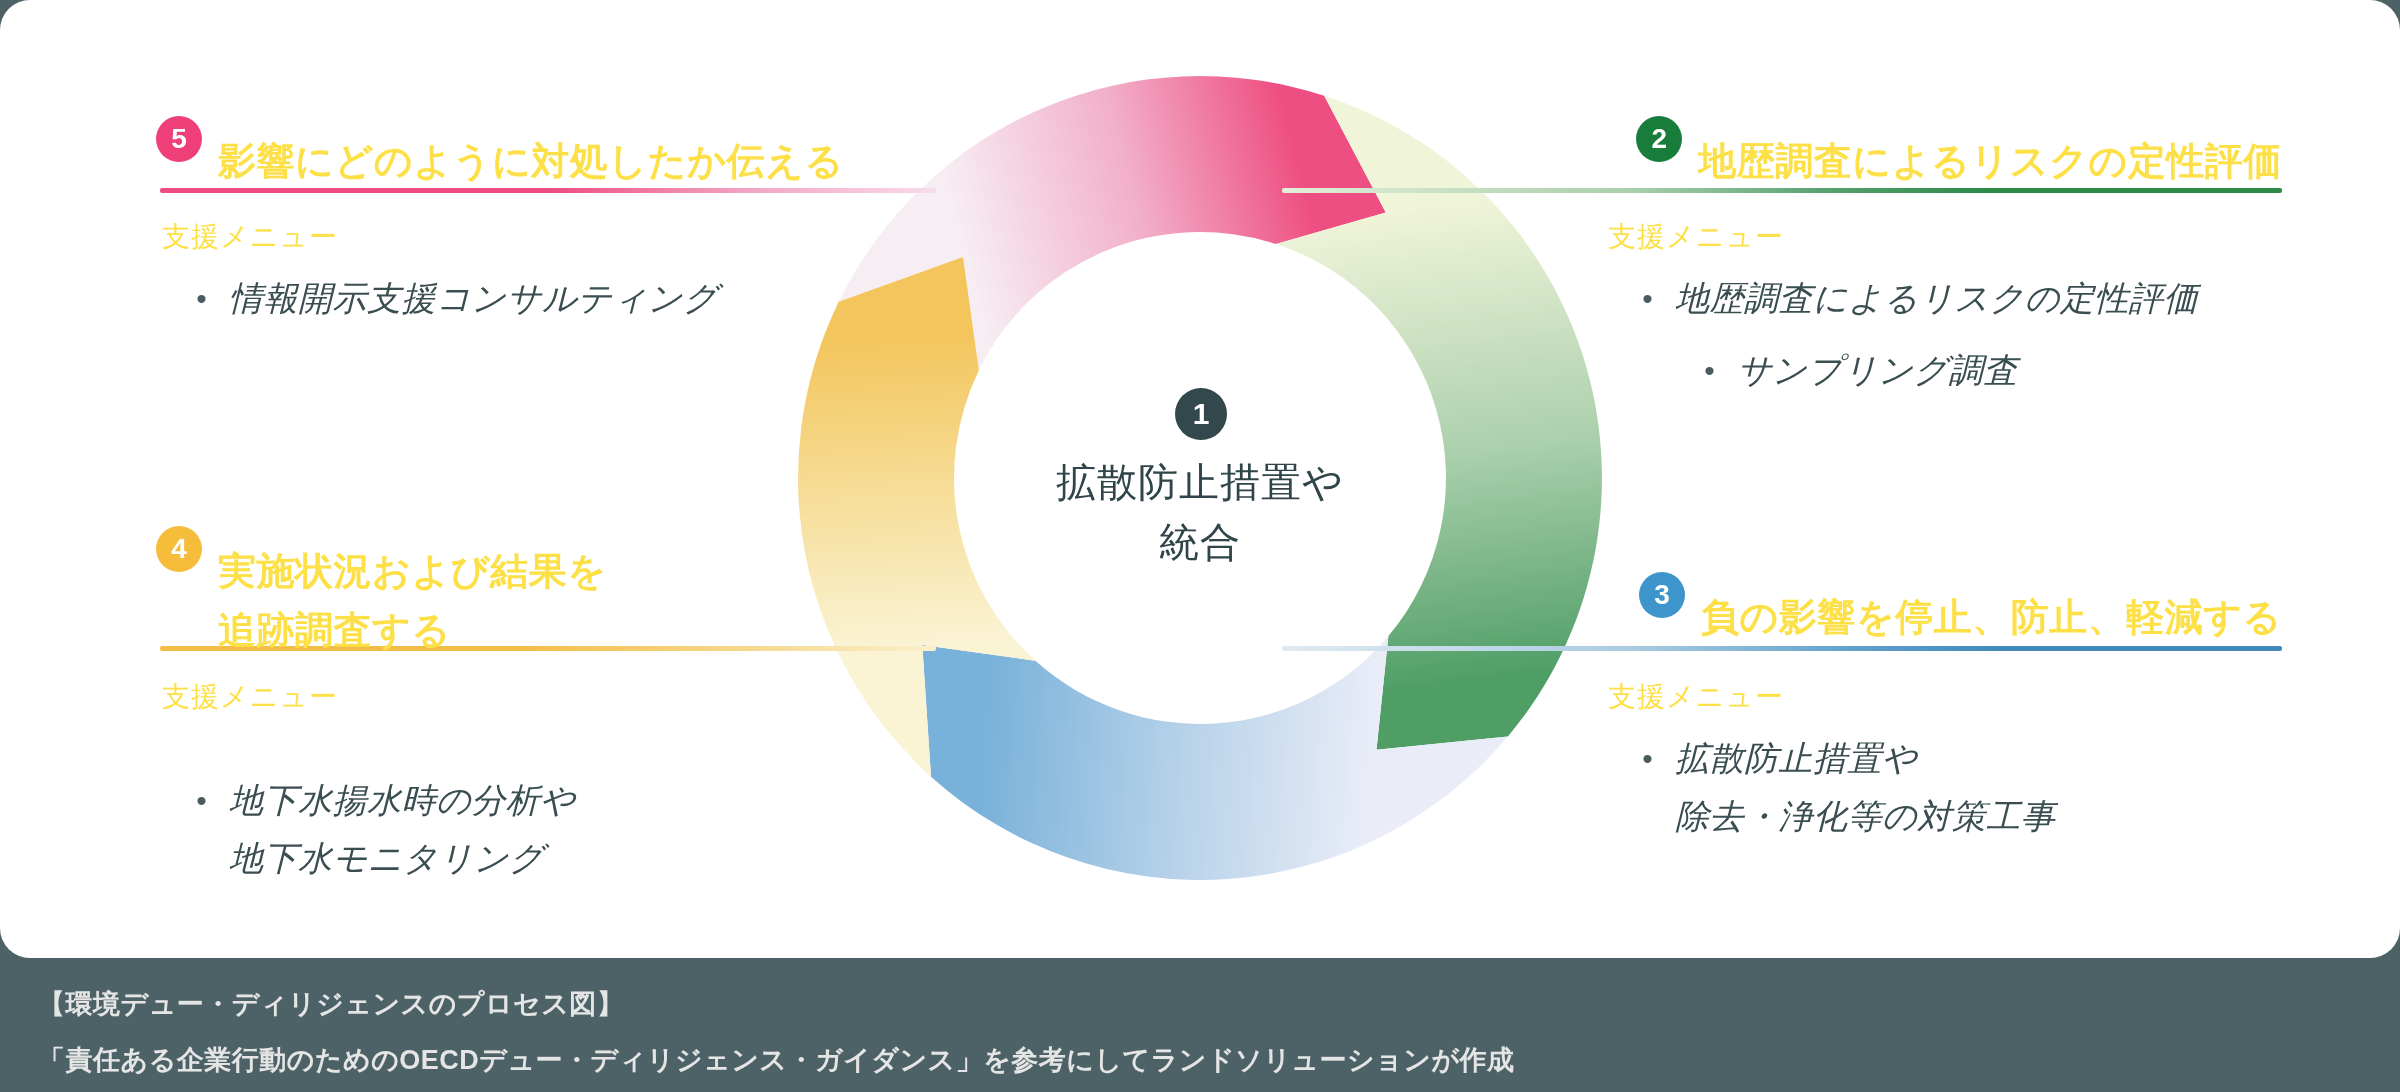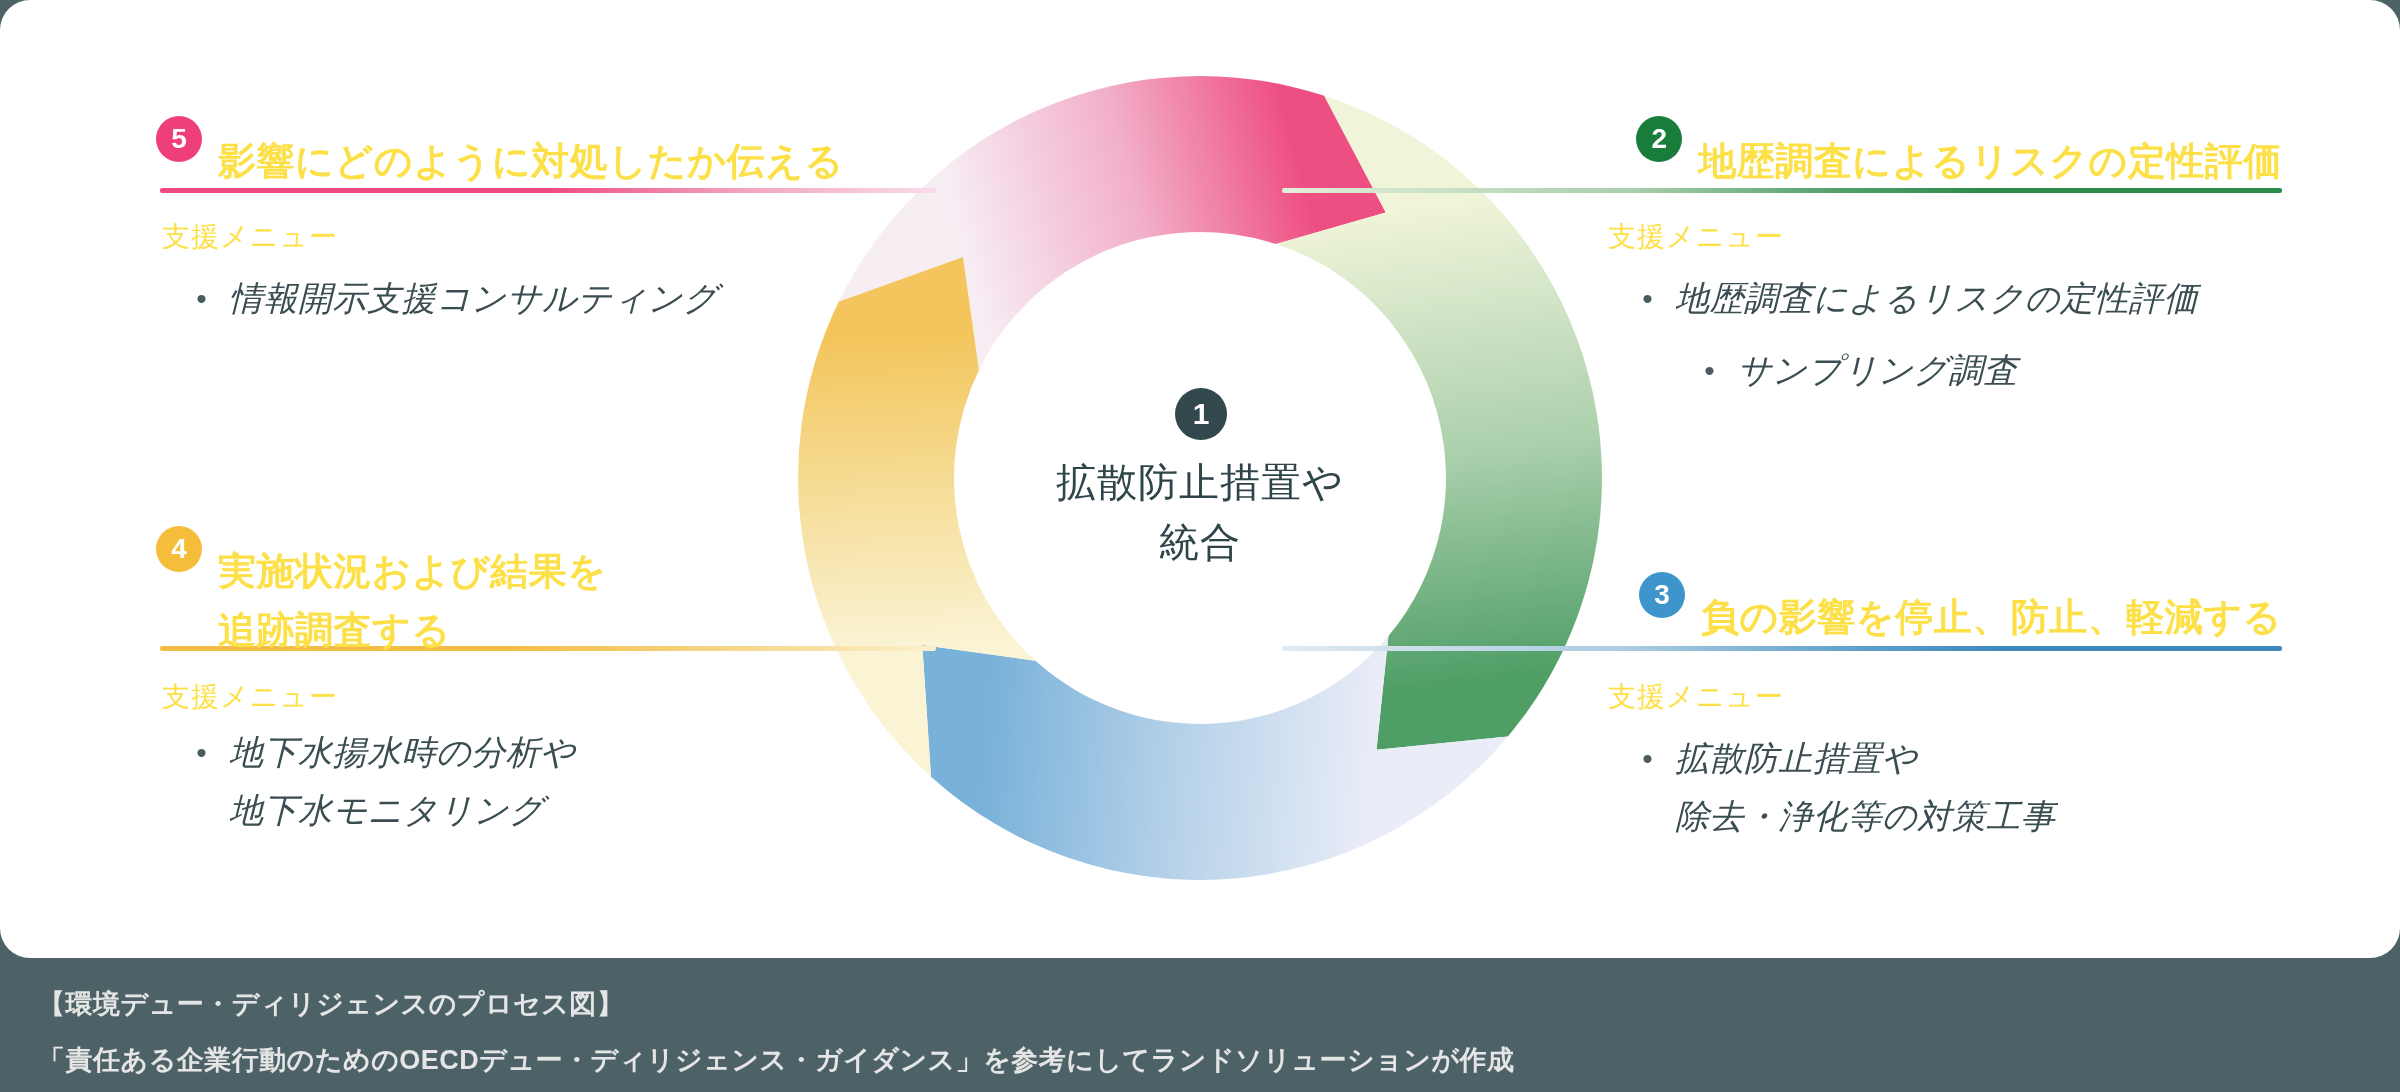--- a/index.html
+++ b/index.html
@@ -107,21 +107,21 @@
 <div class="layer item" style="left:1642px;top:270px;width:700px;">地歴調査によるリスクの定性評価</div>
 <div class="layer item" style="left:1704px;top:342px;width:700px;">サンプリング調査</div>
 
 <div class="layer head-row" style="left:156px;top:524px;width:780px;">
   <div class="badge" style="background:#F5BD3A;">4</div>
   <div class="title">実施状況および結果を
 追跡調査する</div>
 </div>
 <div id="u4" class="uline" style="left:160px;top:646px;width:776px;"></div>
 <div class="layer menu" style="left:162px;top:678px;">支援メニュー</div>
-<div class="layer item" style="left:196px;top:724px;width:700px;">地下水揚水時の分析や
+<div class="layer item" style="left:196px;top:772px;width:700px;">地下水揚水時の分析や
 地下水モニタリング</div>
 
 <div class="layer head-row right" style="left:1282px;top:570px;width:1000px;">
   <div class="badge" style="background:#3D95CB;">3</div>
   <div class="title">負の影響を停止、防止、軽減する</div>
 </div>
 <div id="u3" class="uline" style="left:1282px;top:646px;width:1000px;"></div>
 <div class="layer menu" style="left:1608px;top:678px;">支援メニュー</div>
 <div class="layer item" style="left:1642px;top:730px;width:700px;">拡散防止措置や
 除去・浄化等の対策工事</div>

